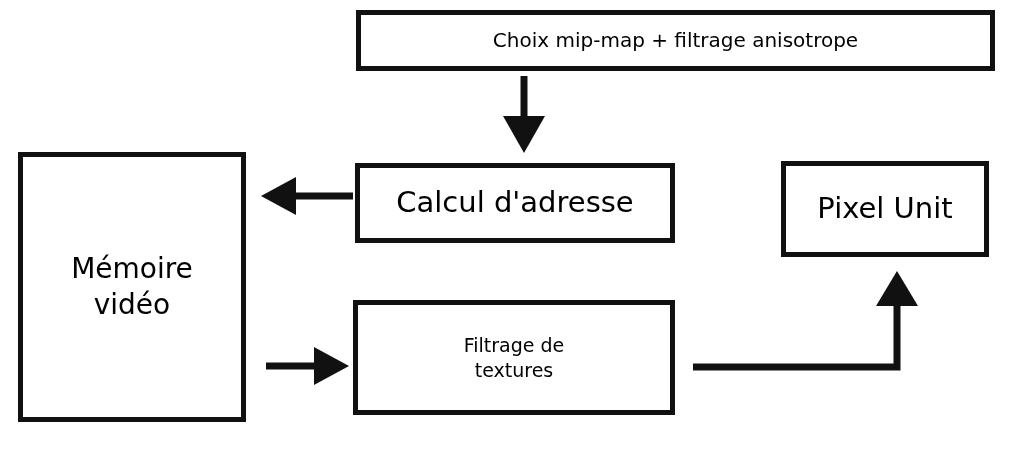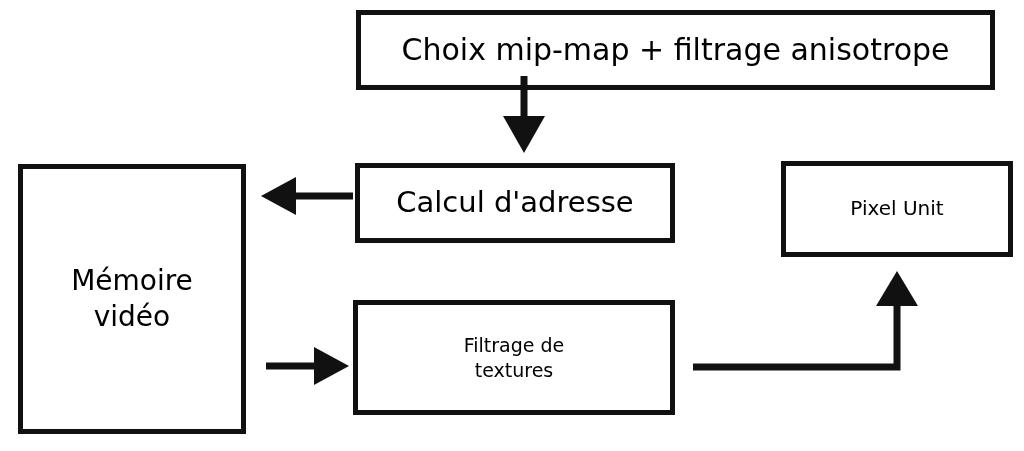--- a/index.html
+++ b/index.html
@@ -27,37 +27,37 @@
     align-items: center;
     justify-content: center;
     text-align: center;
     color: #000000;
     line-height: 1.28;
     white-space: pre-line;
   }
   
   #node-mipmap {
     left: 356px;  top: 10px;
-    width: 639px; height: 80px;
-    font-size: 30px;
+    width: 639px; height: 61px;
+    font-size: 20px;
   }
   #node-memoire {
-    left: 18px;   top: 164px;
+    left: 18px;   top: 152px;
     width: 228px; height: 270px;
     font-size: 28px;
   }
   #node-calcul {
     left: 355px;  top: 163px;
     width: 320px; height: 80px;
     font-size: 29px;
   }
   #node-pixelunit {
     left: 781px;  top: 161px;
-    width: 232px; height: 96px;
-    font-size: 20px;
+    width: 208px; height: 96px;
+    font-size: 29px;
   }
   #node-filtrage {
     left: 353px;  top: 300px;
     width: 322px; height: 115px;
     font-size: 19px;
   }
   
   #connectors {
     position: absolute;
     left: 0; top: 0;

